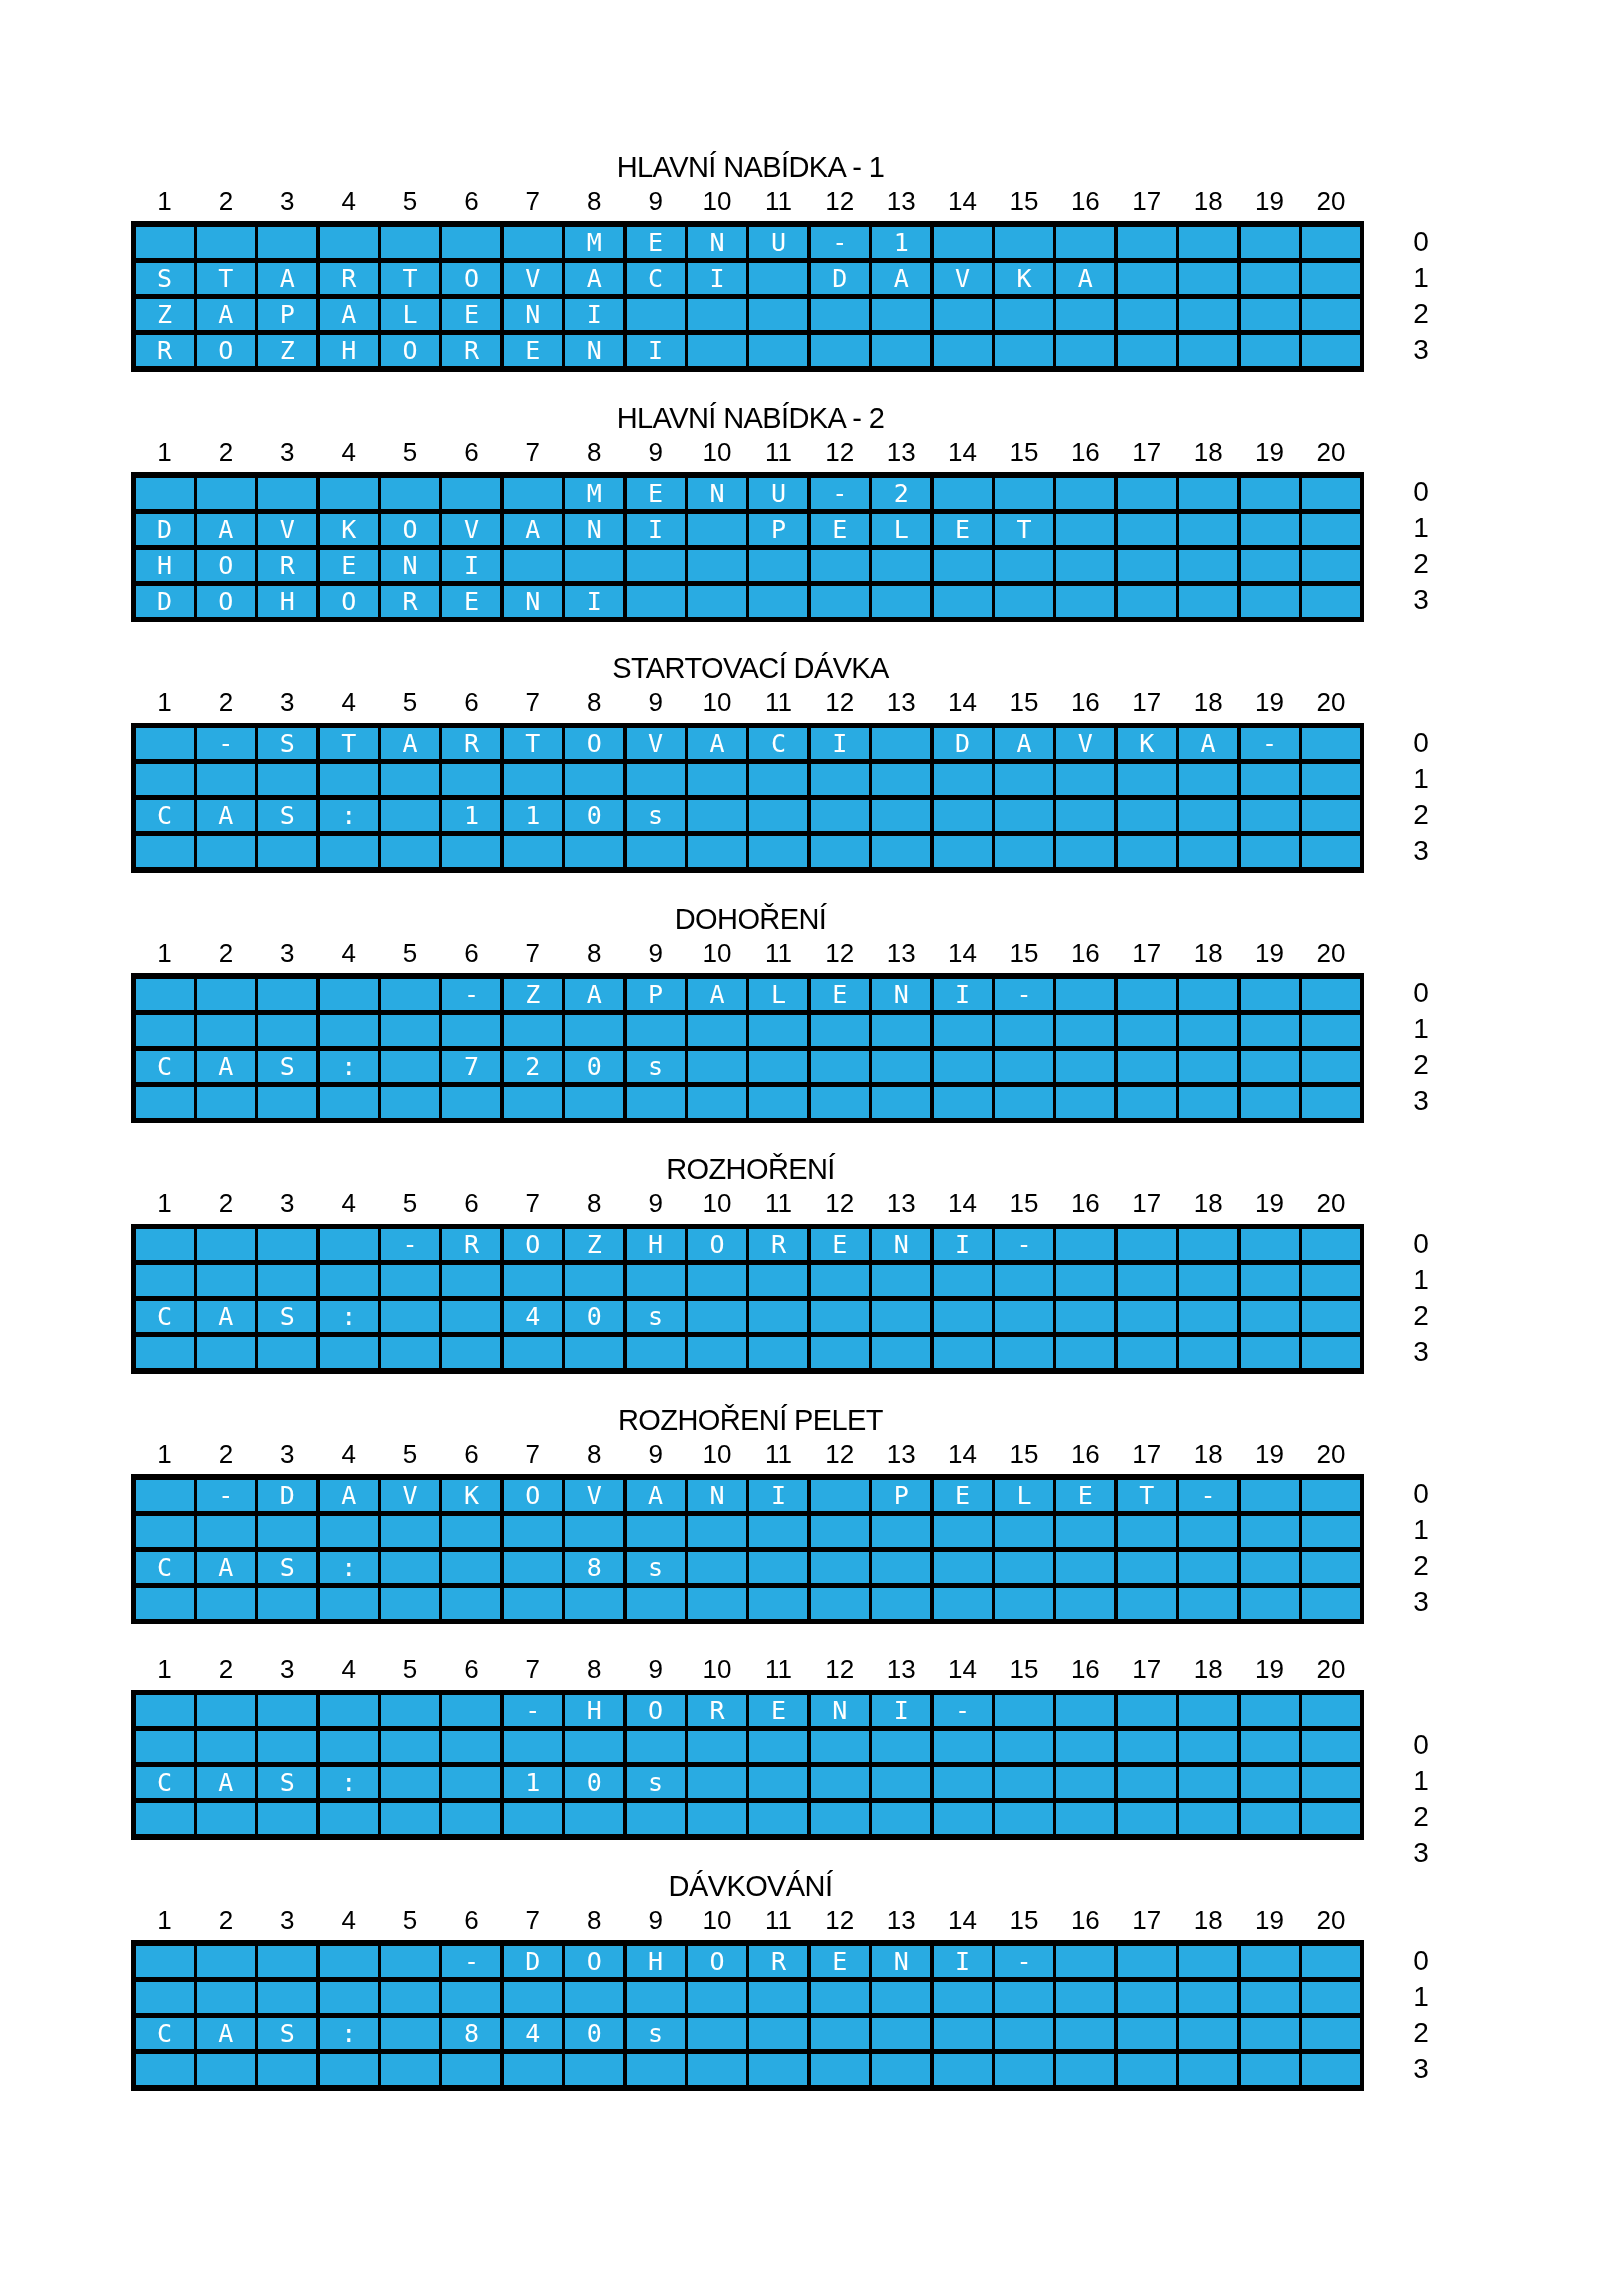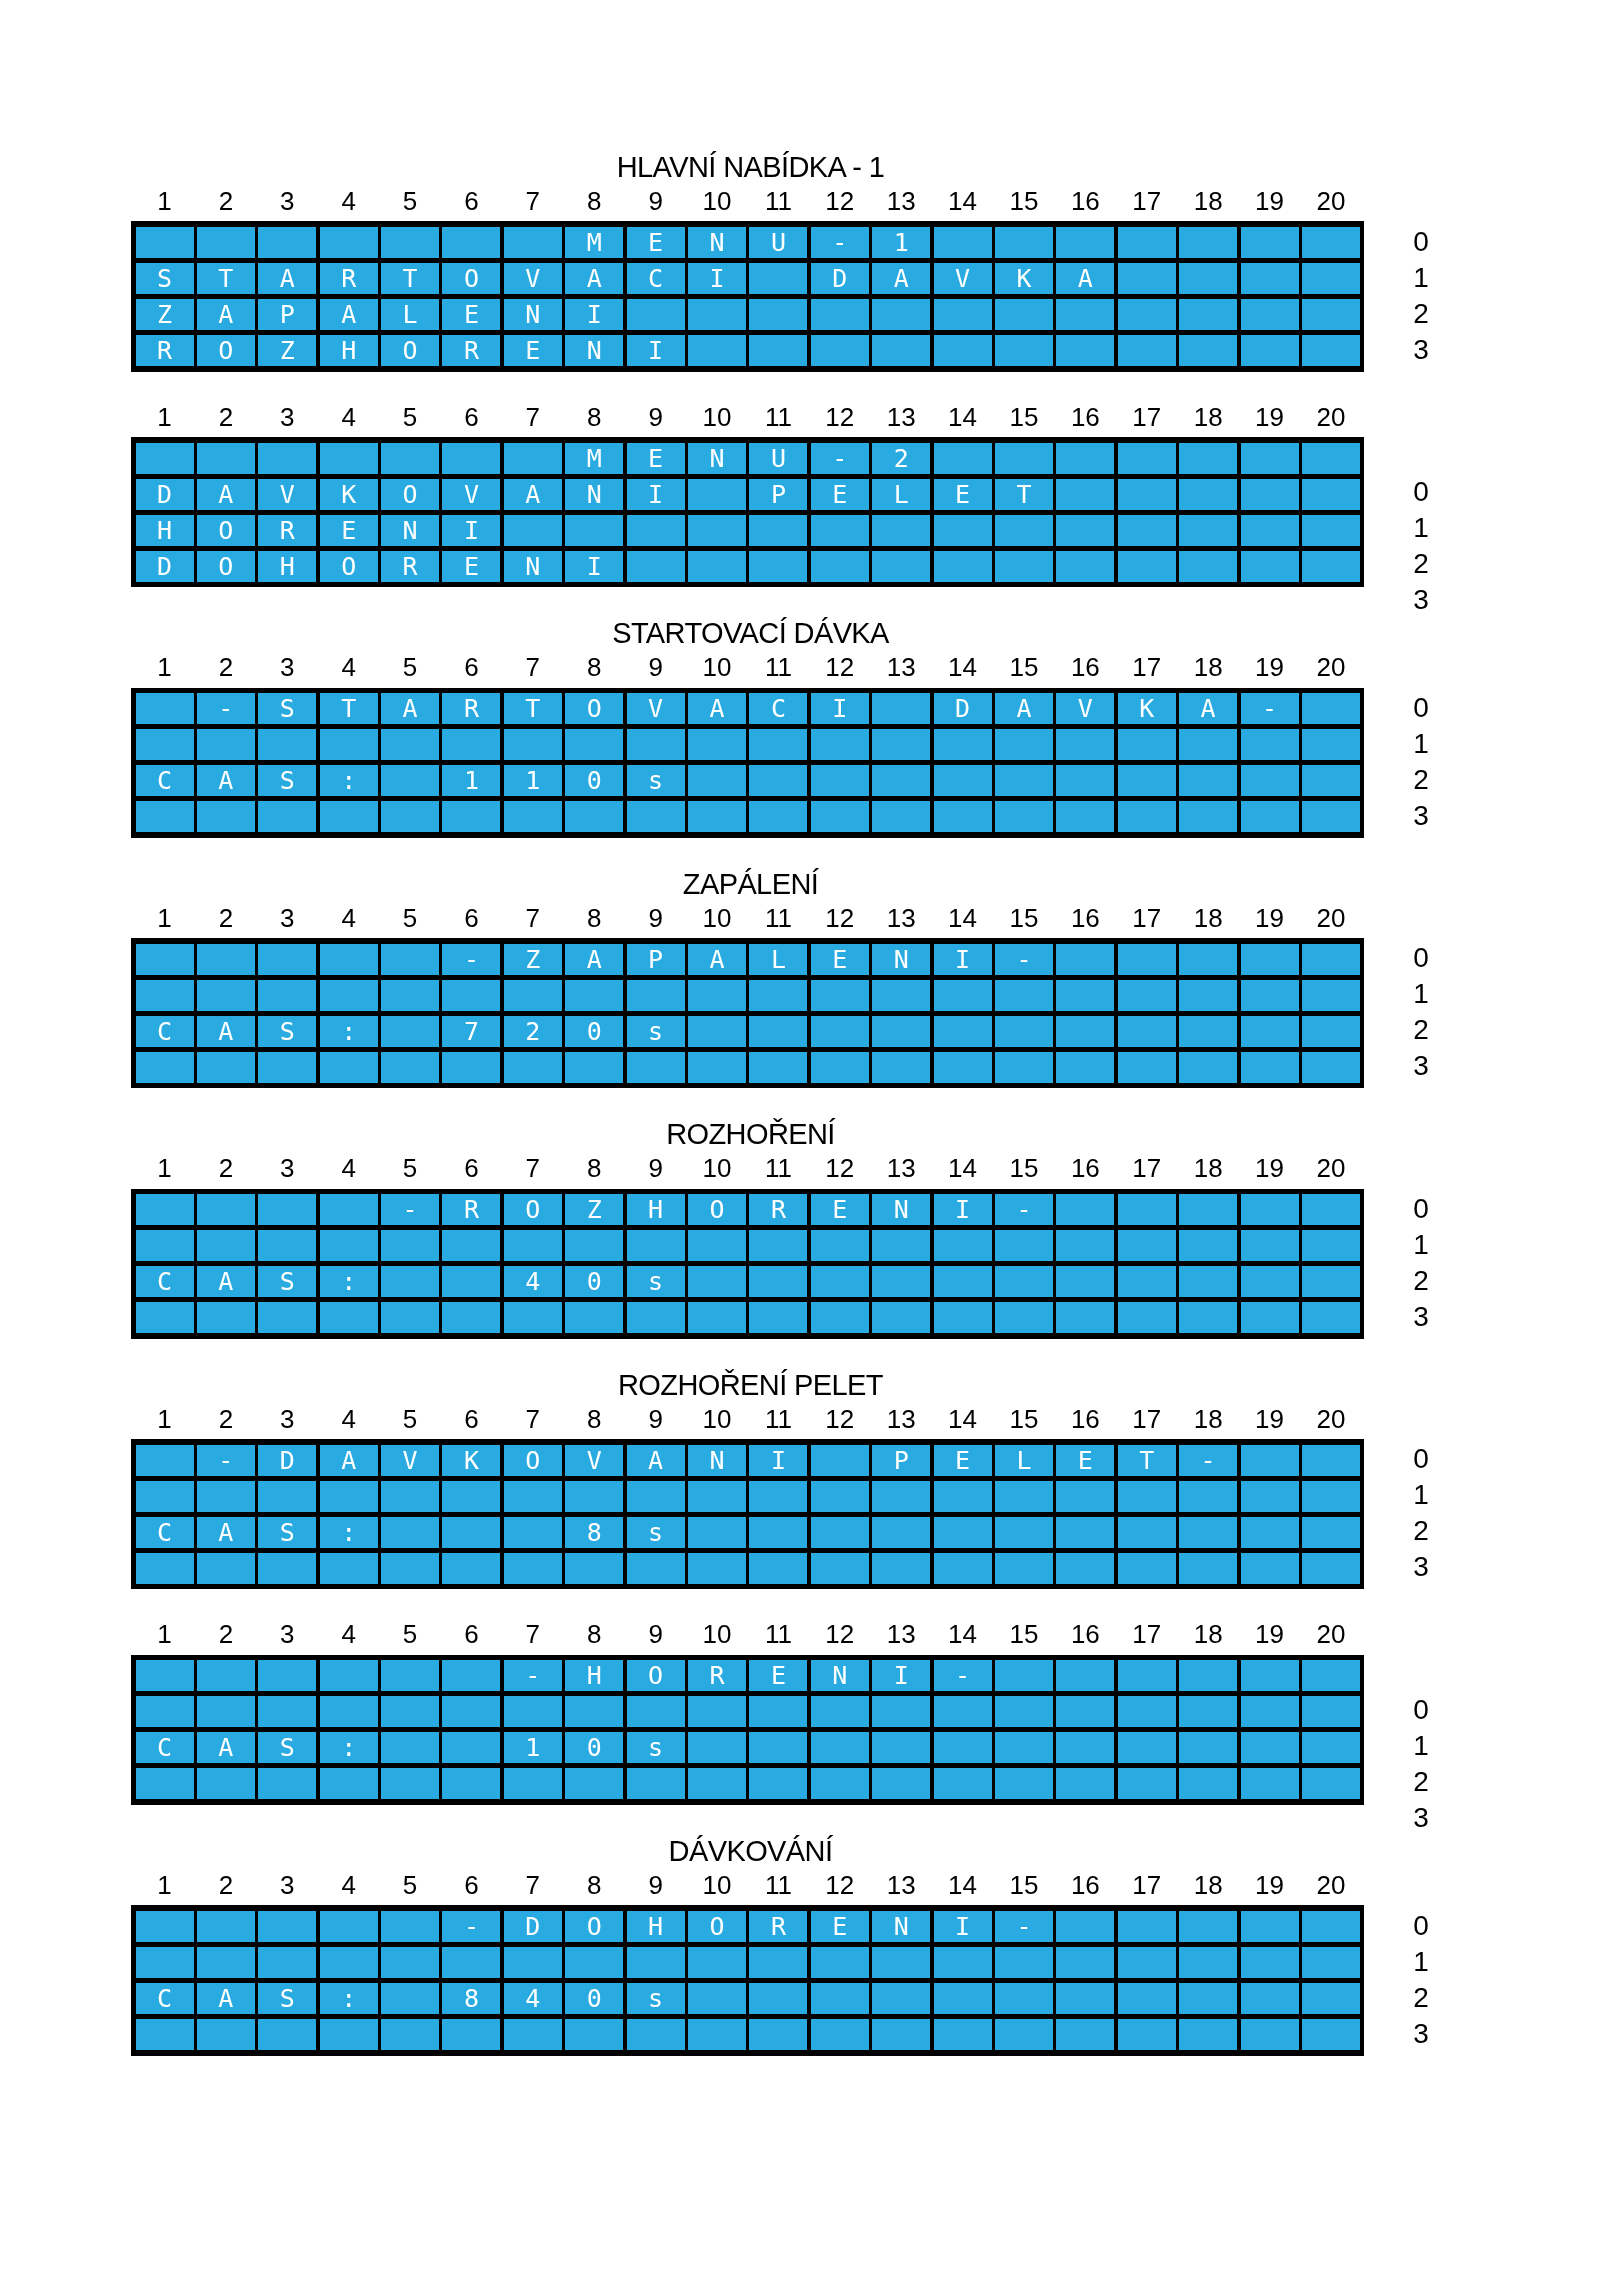--- a/index.html
+++ b/index.html
@@ -199,20 +199,21 @@
           <div class="lcd-cell"></div>
         </div>
         <div class="row-numbers">
           <span>0</span>
           <span>1</span>
           <span>2</span>
           <span>3</span>
         </div>
       </section>
       <section class="lcd-block">
+        <div class="block-title">HLAVNÍ NABÍDKA - 2</div>
         <div class="col-numbers">
           <span>1</span>
           <span>2</span>
           <span>3</span>
           <span>4</span>
           <span>5</span>
           <span>6</span>
           <span>7</span>
           <span>8</span>
           <span>9</span>
@@ -424,21 +425,21 @@
           <div class="lcd-cell"></div>
         </div>
         <div class="row-numbers">
           <span>0</span>
           <span>1</span>
           <span>2</span>
           <span>3</span>
         </div>
       </section>
       <section class="lcd-block">
-        <div class="block-title">ZAPÁLENÍ</div>
+        <div class="block-title">DOHOŘENÍ</div>
         <div class="col-numbers">
           <span>1</span>
           <span>2</span>
           <span>3</span>
           <span>4</span>
           <span>5</span>
           <span>6</span>
           <span>7</span>
           <span>8</span>
           <span>9</span>

